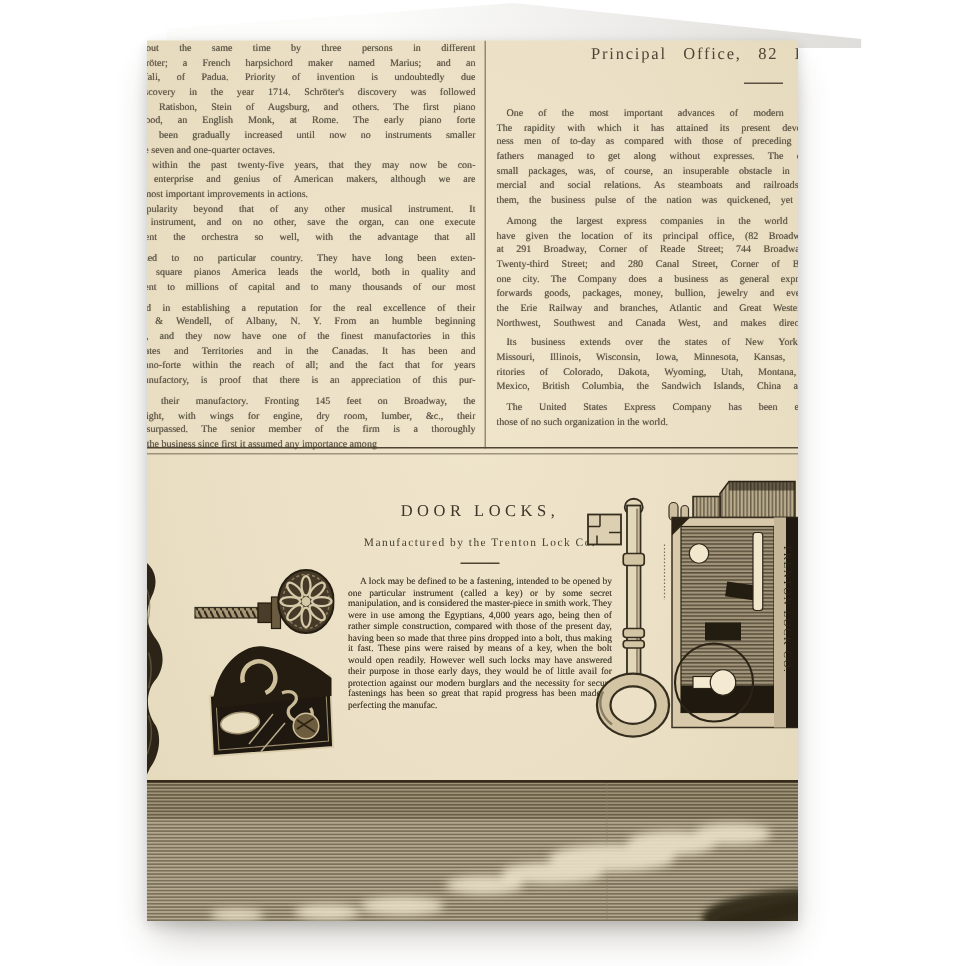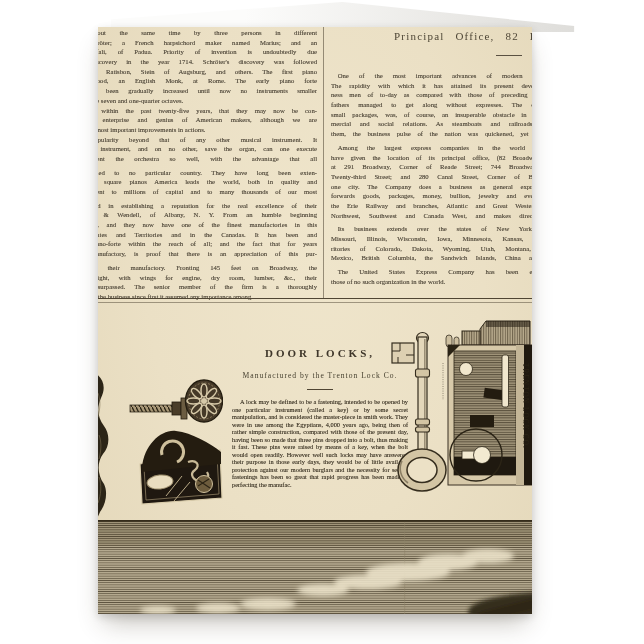--- a/index.html
+++ b/index.html
@@ -19,21 +19,21 @@
   .col .tline.end{text-align-last:left;}
   .col-left{left:-7px;top:1px;width:226px;}
   .col-right{left:233px;top:44px;width:225px;}
   .vrule{position:absolute;left:225px;top:0;height:272px;width:0;border-left:1px solid rgba(90,80,62,.6);}
   .rc-header{position:absolute;left:296px;top:3px;font-size:11px;letter-spacing:1.2px;word-spacing:7px;
     white-space:nowrap;color:#4e4636;}
   .rc-dash{position:absolute;left:398px;top:28px;width:26px;height:1.3px;background:#5a5142;}
   .hr-sep{position:absolute;left:0;top:271px;width:434px;height:3px;
     border-top:1.6px solid #4f4533;border-bottom:1px solid rgba(79,69,51,.5);}
   .locks-col{position:absolute;left:134px;top:308px;width:176px;text-align:center;color:#52493a;}
-  .locks-title{font-size:11px;font-weight:bold;letter-spacing:3px;margin:12px;color:#3e362a;}
+  .locks-title{font-size:11px;font-weight:normal;letter-spacing:3px;margin:0;color:#3e362a;}
   .locks-sub{font-size:7.6px;letter-spacing:1px;margin-top:10px;color:#46402f;}
   .locks-dash{width:26px;height:1px;background:#4f4533;margin:9px auto 8px;}
   .locks-body{font-size:6.3px;line-height:7.55px;text-align:justify;text-indent:8px;margin:0;
     color:#4c4434;text-shadow:0 0 .4px rgba(76,68,52,.8);}
   .ill{position:absolute;}
   .ill-silhouette{left:-3px;top:346px;}
   .ill-knob{left:30px;top:332px;}
   .ill-case{left:34px;top:397px;}
   .ill-key{left:292px;top:304px;}
   .ill-lock{left:342px;top:292px;}

